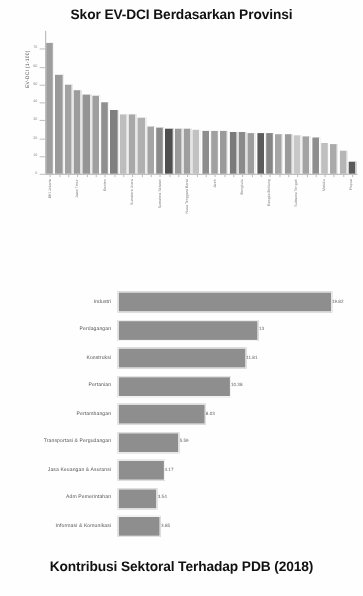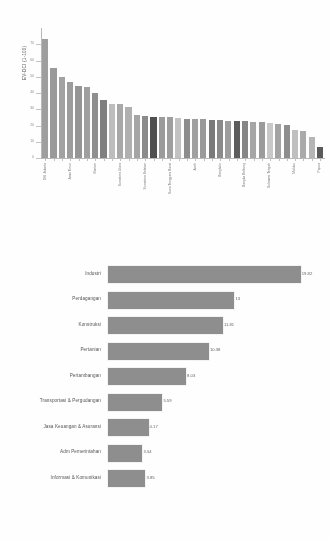--- a/index.html
+++ b/index.html
@@ -72,20 +72,21 @@
   }
   .bval{
     position:absolute;top:8.5px;font-size:4.2px;color:#666;white-space:nowrap;
   }
 </style>
 </head>
 <body>
 
 <div class="page">
 
+  <div class="title-top">Skor EV-DCI Berdasarkan Provinsi</div>
 
   <div class="chart-top">
     <div class="ylabel">EV-DCI (1-100)</div>
     <div class="yaxis"></div>
     <div id="yticks">
         <div class="ytick" style="top: 134px;"></div>
         <div class="ytick-lab" style="top: 132px;">0</div>
         <div class="ytick" style="top: 117.75px;"></div>
         <div class="ytick-lab" style="top: 115.75px;">10</div>
         <div class="ytick" style="top: 101.5px;"></div>
@@ -363,13 +364,14 @@
       </div>
       <div class="brow" style="top: 204px;">
         <div class="blabel">Informasi &amp; Komunikasi</div>
         <div class="btrack">
           <div class="bbar" style="width: 37.45px; background: rgb(142, 142, 142);"></div>
           <div class="bval" style="left: 39.45px;">3.85</div>
         </div>
       </div>
     </div>
 
+  <div class="title-bottom">Kontribusi Sektoral Terhadap PDB (2018)</div>
 </div>
 
 </body></html>

